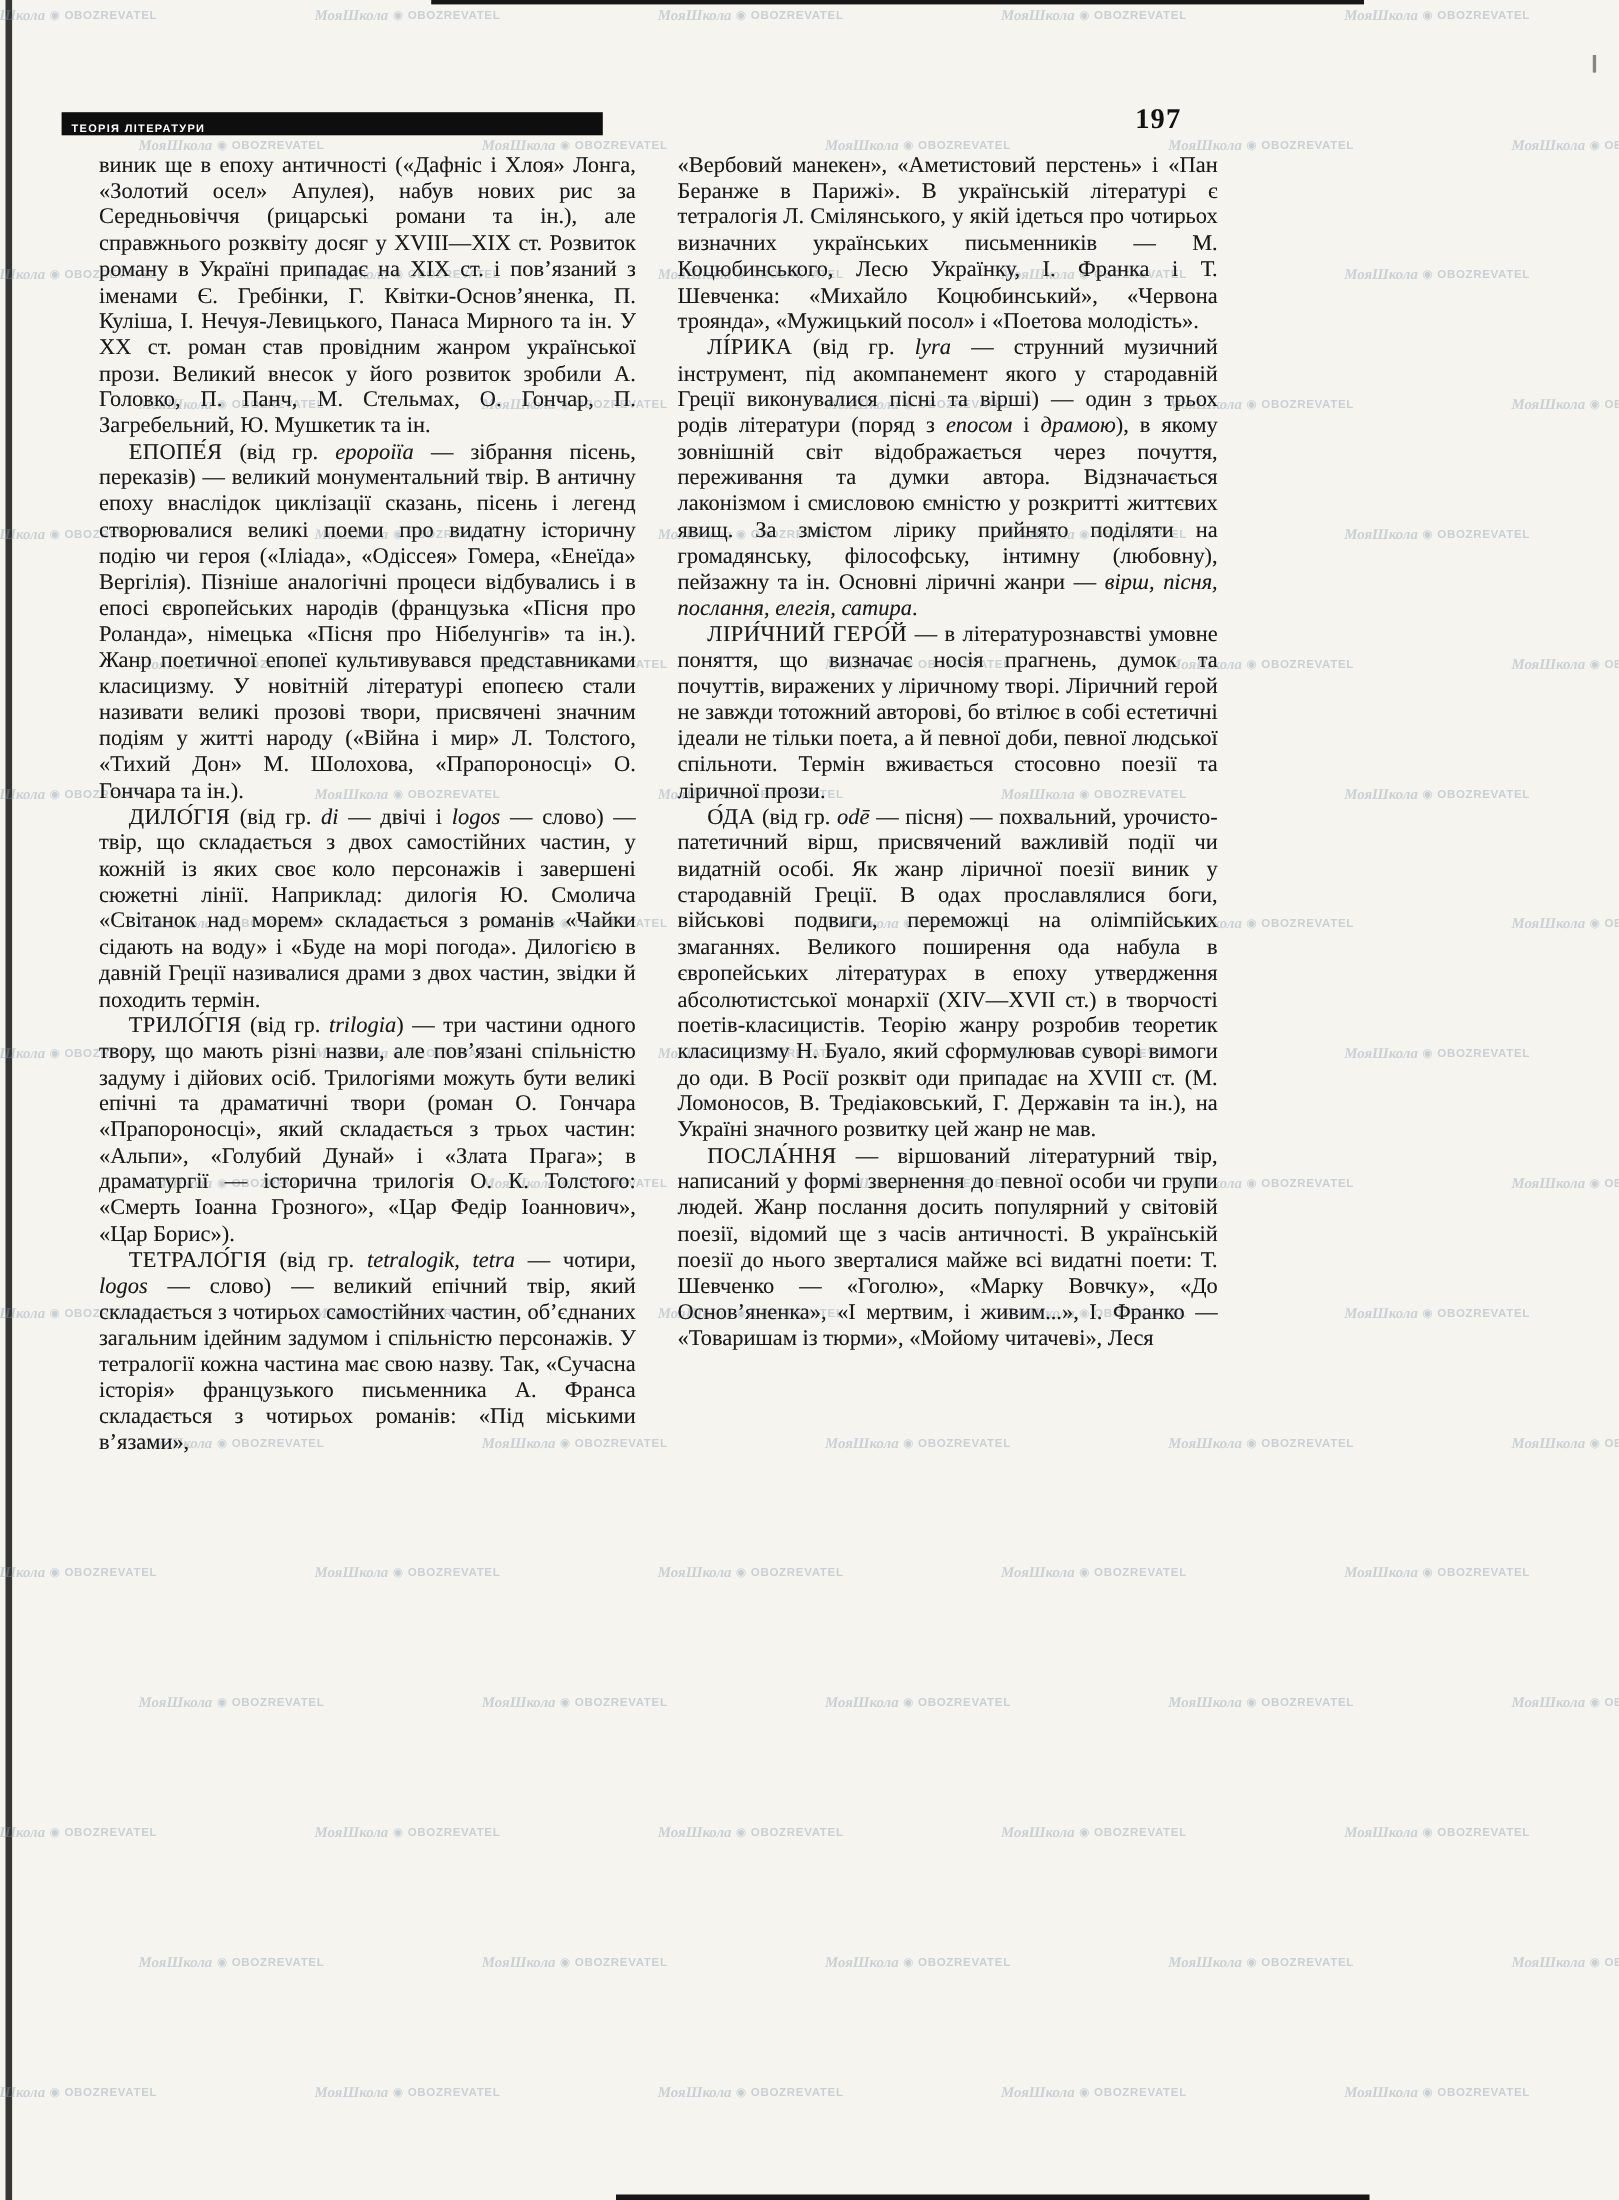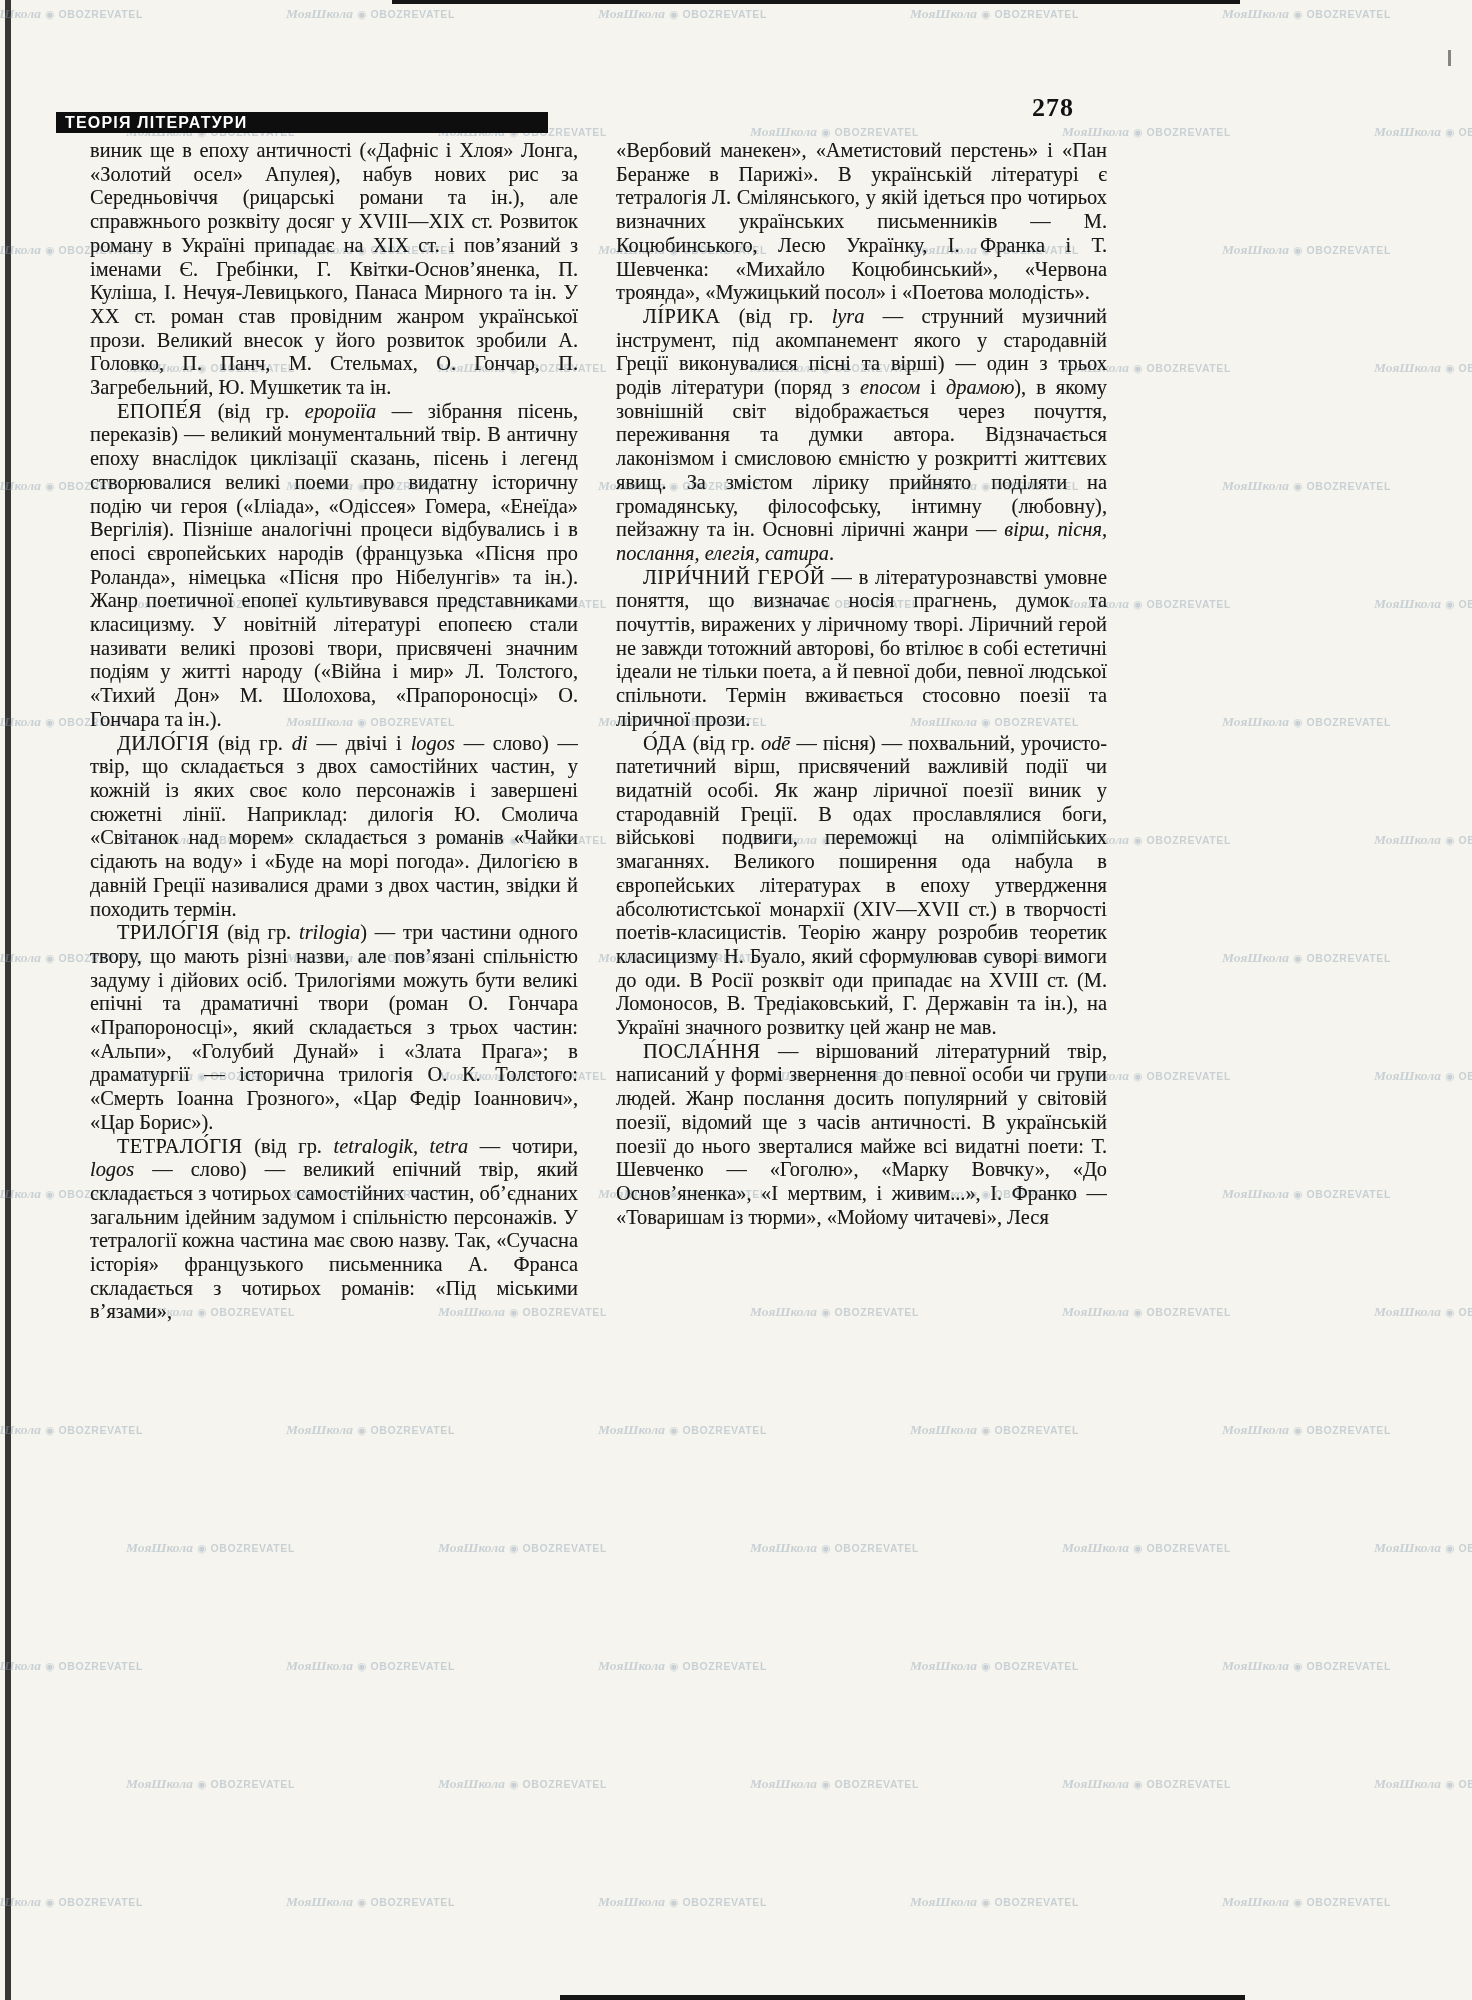--- a/index.html
+++ b/index.html
@@ -16,23 +16,23 @@
 
   
   .wm-layer{position:absolute;inset:0;z-index:1;pointer-events:none;}
   .wm{position:absolute;white-space:nowrap;color:#8da0ae;opacity:.42;display:flex;align-items:center;gap:4px;}
   .wm-brand{font-family:"Liberation Serif",serif;font-style:italic;font-weight:bold;font-size:13.5px;}
   .wm-icon{font-size:11px;line-height:1;}
   .wm-source{font-family:"Liberation Sans",sans-serif;font-weight:bold;font-size:10.5px;letter-spacing:.6px;}
 
   
   .header-bar{
-    position:absolute;left:56px;top:112px;width:492px;height:21px;z-index:2;
-    background:#0e0e0e;color:#ffffff;display:flex;align-items:center;
-    font-family:"Liberation Sans",sans-serif;font-weight:bold;font-size:16px;
+    position:absolute;left:56px;top:102px;width:492px;height:21px;z-index:2;
+    background:#0e0e0e;color:#ffffff;display:flex;align-items:flex-end;
+    font-family:"Liberation Sans",sans-serif;font-weight:bold;font-size:10px;
     letter-spacing:1.2px;padding-left:9px;box-sizing:border-box;
   }
   .page-number{
     position:absolute;left:1032px;top:93px;z-index:2;
     font-family:"Liberation Serif",serif;font-weight:bold;font-size:26px;
     letter-spacing:1px;color:#121212;
   }
 
   
   .col{
@@ -481,21 +481,21 @@
     </div>
 
   <div class="edge-left"></div>
   <div class="edge-top"></div>
   <div class="edge-bottom"></div>
   <div class="edge-tick"></div>
 
   <div class="header-bar">
     <span>ТЕОРІЯ ЛІТЕРАТУРИ</span>
   </div>
-  <div class="page-number">278</div>
+  <div class="page-number">197</div>
 
   <div class="col col-left">
     <p class="entry no-indent"><span class="body"><span>виник ще в епоху античності («Дафніс і Хлоя» Лонга, «Золотий осел» Апулея), набув нових рис за Середньовіччя (рицарські романи та ін.), але справжнього розквіту досяг у XVIII—XIX ст. Розвиток роману в Україні припадає на XIX ст. і пов’язаний з іменами Є. Гребінки, Г. Квітки-Основ’яненка, П. Куліша, І. Нечуя-Левицького, Панаса Мирного та ін. У XX ст. роман став провідним жанром української прози. Великий внесок у його розвиток зробили А. Головко, П. Панч, М. Стельмах, О. Гончар, П. Загребельний, Ю. Мушкетик та ін.</span></span></p>
     <p class="entry"><b class="term">ЕПОПЕ́Я</b><span class="body"><span> (від гр. </span><span class="it">еророіїа</span><span> — зібрання пісень, переказів) — великий монументальний твір. В античну епоху внаслідок циклізації сказань, пісень і легенд створювалися великі поеми про видатну історичну подію чи героя («Іліада», «Одіссея» Гомера, «Енеїда» Вергілія). Пізніше аналогічні процеси відбувались і в епосі європейських народів (французька «Пісня про Роланда», німецька «Пісня про Нібелунгів» та ін.). Жанр поетичної епопеї культивувався представниками класицизму. У новітній літературі епопеєю стали називати великі прозові твори, присвячені значним подіям у житті народу («Війна і мир» Л. Толстого, «Тихий Дон» М. Шолохова, «Прапороносці» О. Гончара та ін.).</span></span></p>
     <p class="entry"><b class="term">ДИЛО́ГІЯ</b><span class="body"><span> (від гр. </span><span class="it">di</span><span> — двічі і </span><span class="it">logos</span><span> — слово) — твір, що складається з двох самостійних частин, у кожній із яких своє коло персонажів і завершені сюжетні лінії. Наприклад: дилогія Ю. Смолича «Світанок над морем» складається з романів «Чайки сідають на воду» і «Буде на морі погода». Дилогією в давній Греції називалися драми з двох частин, звідки й походить термін.</span></span></p>
     <p class="entry"><b class="term">ТРИЛО́ГІЯ</b><span class="body"><span> (від гр. </span><span class="it">trilogia</span><span>) — три частини одного твору, що мають різні назви, але пов’язані спільністю задуму і дійових осіб. Трилогіями можуть бути великі епічні та драматичні твори (роман О. Гончара «Прапороносці», який складається з трьох частин: «Альпи», «Голубий Дунай» і «Злата Прага»; в драматургії — історична трилогія О. К. Толстого: «Смерть Іоанна Грозного», «Цар Федір Іоаннович», «Цар Борис»).</span></span></p>
     <p class="entry"><b class="term">ТЕТРАЛО́ГІЯ</b><span class="body"><span> (від гр. </span><span class="it">tetralogik, tetra</span><span> — чотири, </span><span class="it">logos</span><span> — слово) — великий епічний твір, який складається з чотирьох самостійних частин, об’єднаних загальним ідейним задумом і спільністю персонажів. У тетралогії кожна частина має свою назву. Так, «Сучасна історія» французького письменника А. Франса складається з чотирьох романів: «Під міськими в’язами»,</span></span></p>
   </div>
 
   <div class="col col-right">

